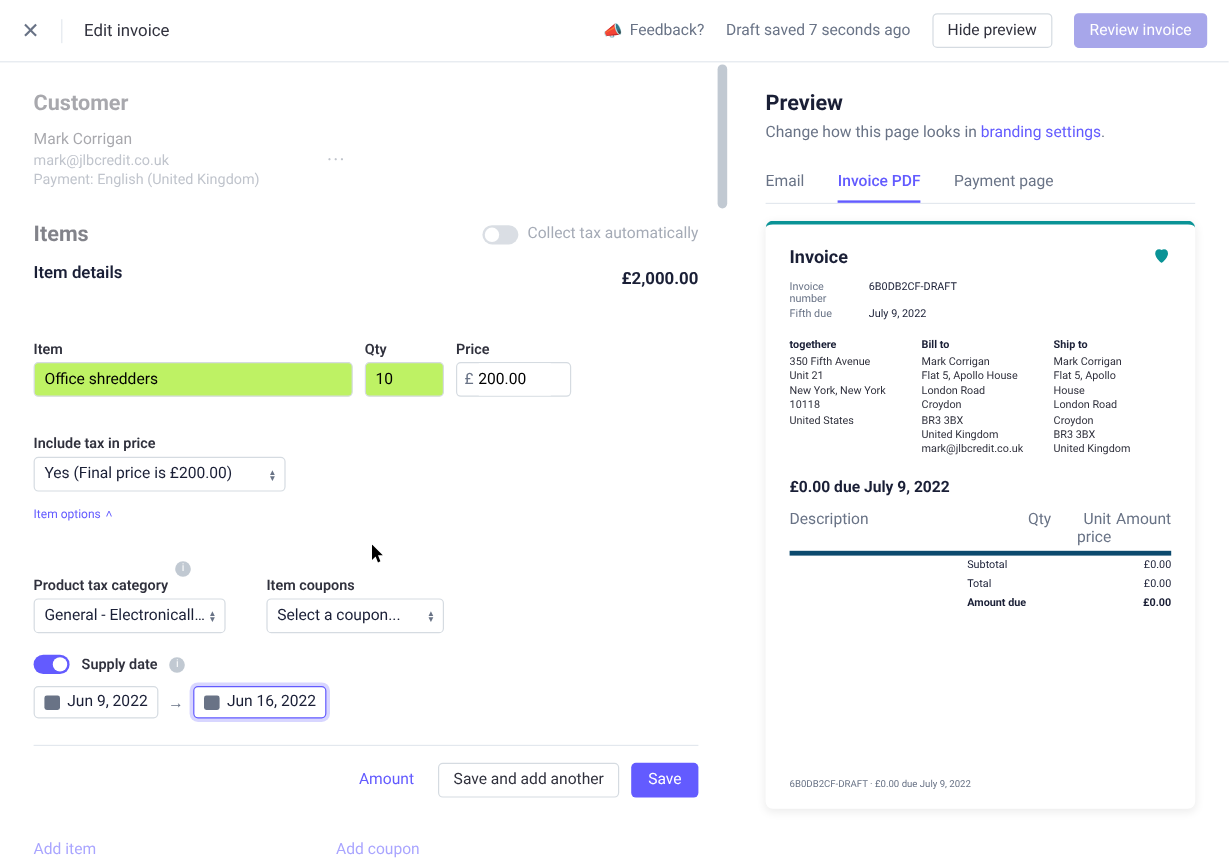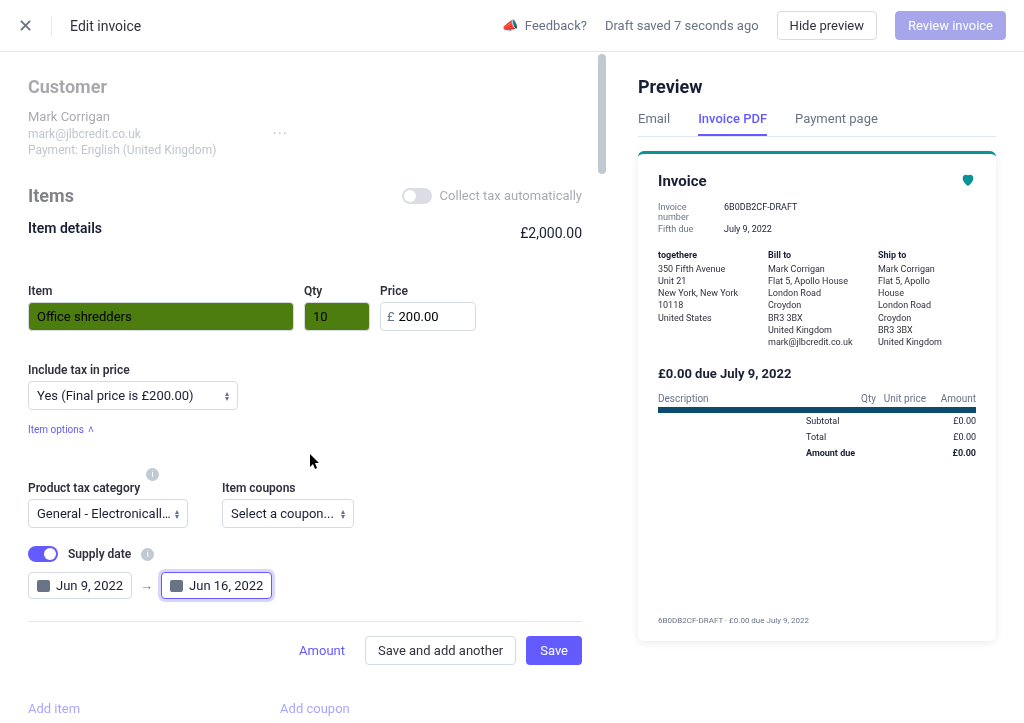--- a/index.html
+++ b/index.html
@@ -26,24 +26,24 @@
 .dots { color:#697386; letter-spacing:1px; cursor:pointer; }
 .items-head { display:flex; align-items:center; justify-content:space-between; margin-bottom:14px; opacity:.6; }
 .h-items { font-size:18px; font-weight:700; color:#30313d; }
 .collect-tax { display:flex; align-items:center; gap:8px; color:#697386; font-size:13px; }
 .toggle { width:30px; height:16px; border-radius:8px; background:#c1c9d2; position:relative; cursor:pointer; }
 .toggle.on { background:#635bff; }
 .toggle .knob { width:12px; height:12px; border-radius:50%; background:#fff; position:absolute; top:2px; left:2px; }
 .toggle.on .knob { left:16px; }
 .row-between { display:flex; align-items:center; justify-content:space-between; }
 .item-details-h { font-size:14px; font-weight:600; margin-bottom:10px; }
-.total-price { font-size:14px; font-weight:400; }
+.total-price { font-size:14px; font-weight:700; }
 .fields-row { display:flex; gap:10px; margin-top:6px; }
 .lbl { font-size:12px; color:#30313d; font-weight:600; display:block; margin-bottom:4px;margin-top:32px; }
-.input { border:1px solid #d5dbe1; border-radius:4px; padding:6px 8px; font-size:13px; width:100%; background:#4d7c0f; }
+.input { border:1px solid #d5dbe1; border-radius:4px; padding:6px 8px; font-size:13px; width:100%; background:#bef264; }
 .item-col { width:266px; }
 .qty-col { width:66px; }
 .price-col { width:96px; }
 .price-wrap { display:flex; align-items:center; border:1px solid #d5dbe1; border-radius:4px; padding:0 6px; background:#fff; }
 .price-wrap span { font-size:13px; color:#697386; margin-right:4px; }
 .price-wrap input { border:none; outline:none; padding:6px 0; font-size:13px; width:60px; }
 .include-tax { margin-top:16px; }
 .select { border:1px solid #d5dbe1; border-radius:4px; padding:6px 8px; font-size:13px; background:#fff; display:flex; align-items:center; justify-content:space-between; width:210px; cursor:pointer; }
 .select .chev { display:flex; flex-direction:column; line-height:5px; font-size:8px; color:#697386; }
 .item-options { margin-top:14px; color:#635bff; font-size:10px; cursor:pointer; display:flex; align-items:center; gap:4px; }
@@ -75,21 +75,21 @@
 .heart-icon { position:absolute; top:18px; right:20px; width:16px; height:16px; }
 .heart-icon svg { width:16px; height:16px; fill:#0a9396; }
 .pdf-meta { font-size:9px; display:flex; gap:6px; margin-bottom:2px; }
 .pdf-meta .k { color:#697386; width:60px; }
 .pdf-cols { display:flex; gap:12px; margin-top:16px; font-size:9px; }
 .pdf-col { flex:1; }
 .pdf-col h4 { font-size:9px; font-weight:700; margin-bottom:3px; }
 .pdf-col div { line-height:1.35; color:#30313d; }
 .pdf-due { font-size:13px; font-weight:700; margin-top:18px; }
 .pdf-table { margin-top:12px; }
-.pdf-th { display:flex; font-size:10px; color:#697386; border-bottom:6px solid #0c4a6e; padding-bottom:3px; }
+.pdf-th { display:flex; font-size:13px; color:#697386; border-bottom:4px solid #0c4a6e; padding-bottom:3px; }
 .pdf-th .c1 { flex:1; }
 .pdf-th .cr, .pdf-tr .cr { width:50px; text-align:right; }
 .pdf-tr { display:flex; font-size:9px; padding:3px 0; }
 .pdf-tr .c1 { flex:1; }
 .pdf-tr .cl { width:120px; text-align:left; }
 .pdf-amount-due { font-weight:700; }
 .pdf-footer { position:absolute; bottom:16px; left:20px; font-size:8px; color:#697386; }
 .cursor-arrow { position:absolute; width:12px; height:16px; pointer-events:none; }
 .cursor-arrow svg { width:12px; height:16px; fill:#000; }
 </style>
@@ -177,21 +177,21 @@
           <label class="lbl">Product tax category</label>
           <span class="info-icon">i</span>
         </div>
         <div class="select" style="width:160px">
           <span style="white-space:nowrap;overflow:hidden;text-overflow:ellipsis">General - Electronically ...</span>
           <span class="chev">▴<br>▾</span>
         </div>
       </div>
       <div class="opt-col">
         <label class="lbl">Item coupons</label>
-        <div class="select" style="width:132px">
+        <div class="select" style="width:148px">
           <span>Select a coupon...</span>
           <span class="chev">▴<br>▾</span>
         </div>
       </div>
     </div>
 
     <div class="supply-row">
       <div class="toggle on">
           <div class="knob"></div>
         </div>
@@ -228,20 +228,23 @@
 
     <div class="cursor-arrow" style="left:310px; top:402px;">
       <svg viewBox="0 0 12 16">
           <path d="M0 0 L0 13 L3 10 L5 15 L7 14 L5 9 L9 9 Z"></path>
         </svg>
     </div>
   </div>
 
   <div class="right">
     <div class="preview-h">Preview</div>
+    <div class="preview-sub">
+      <span>Change how this page looks in </span><a>branding settings</a>.
+    </div>
 
     <div class="tabs">
       <div class="tab">Email</div>
       <div class="tab active">Invoice PDF</div>
       <div class="tab">Payment page</div>
     </div>
 
     <div class="pdf-card">
       <div class="heart-icon">
         <svg viewBox="0 0 24 24">

